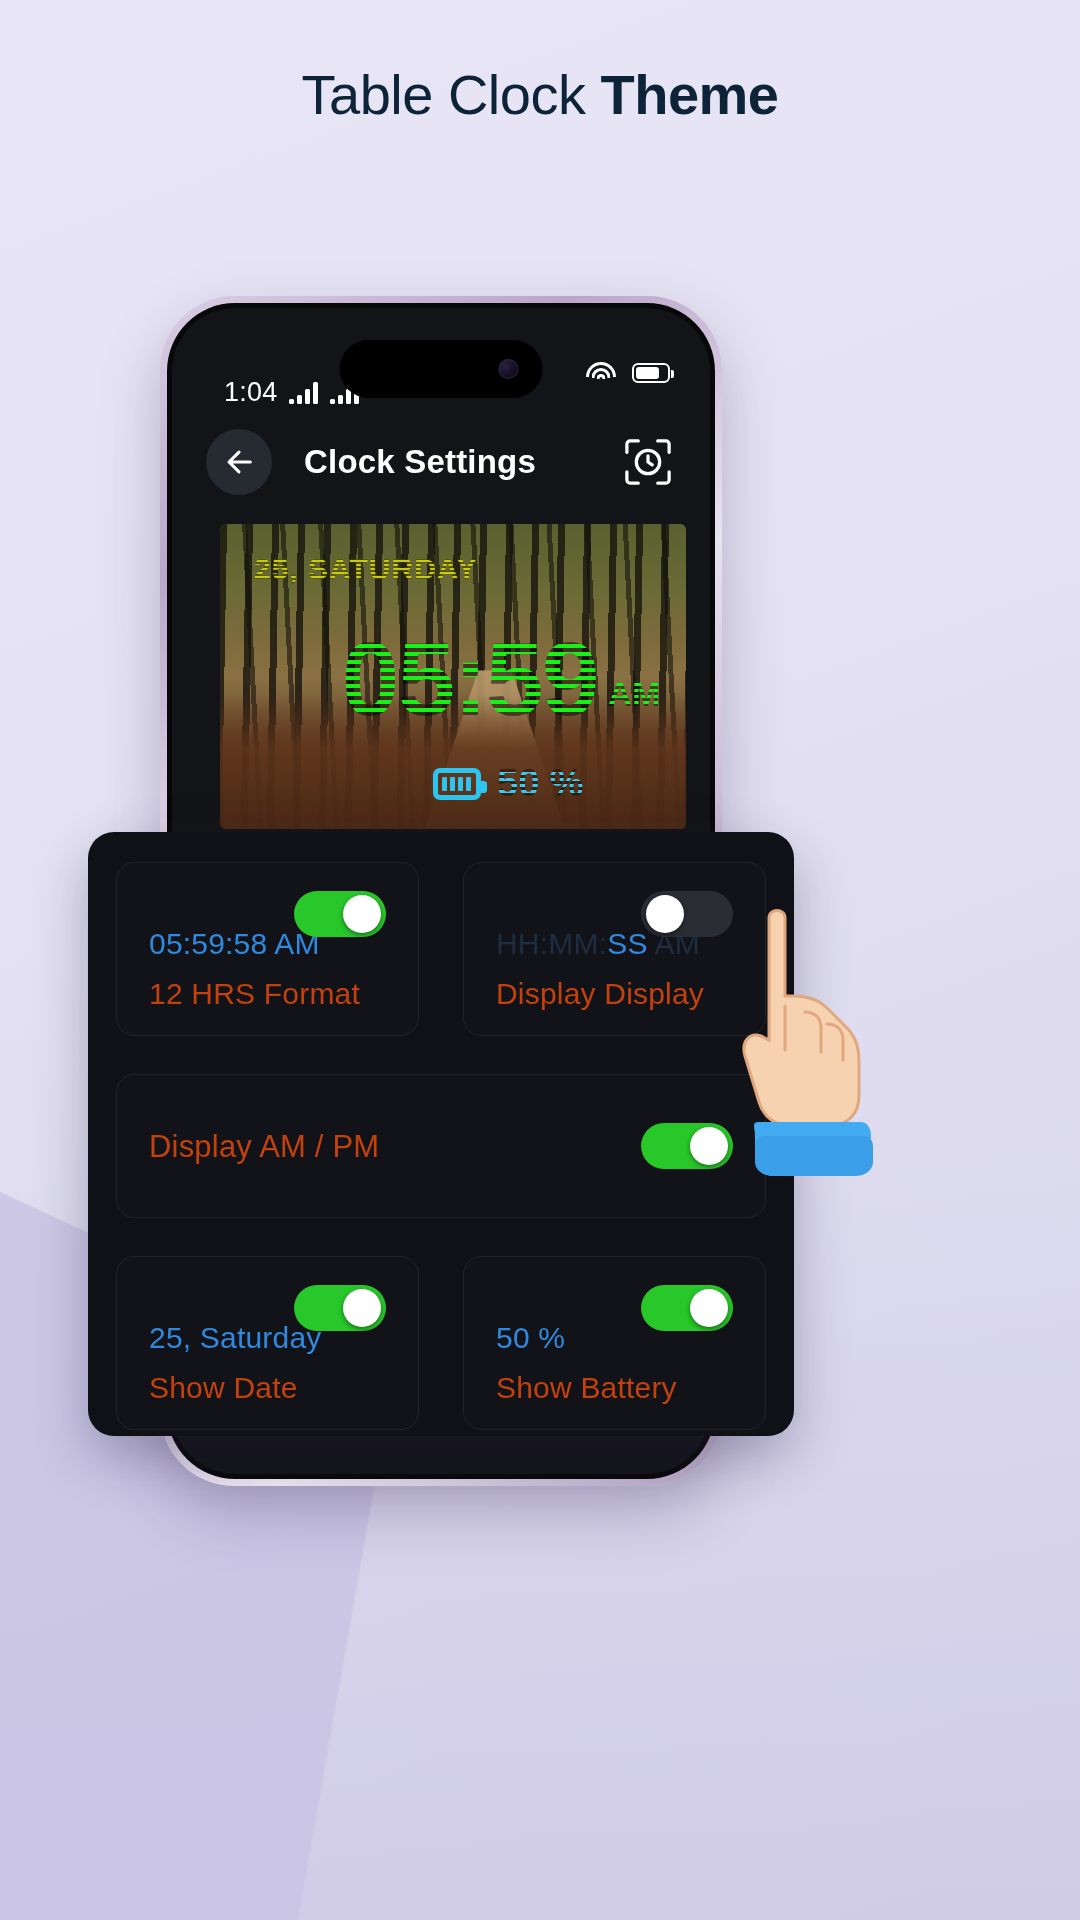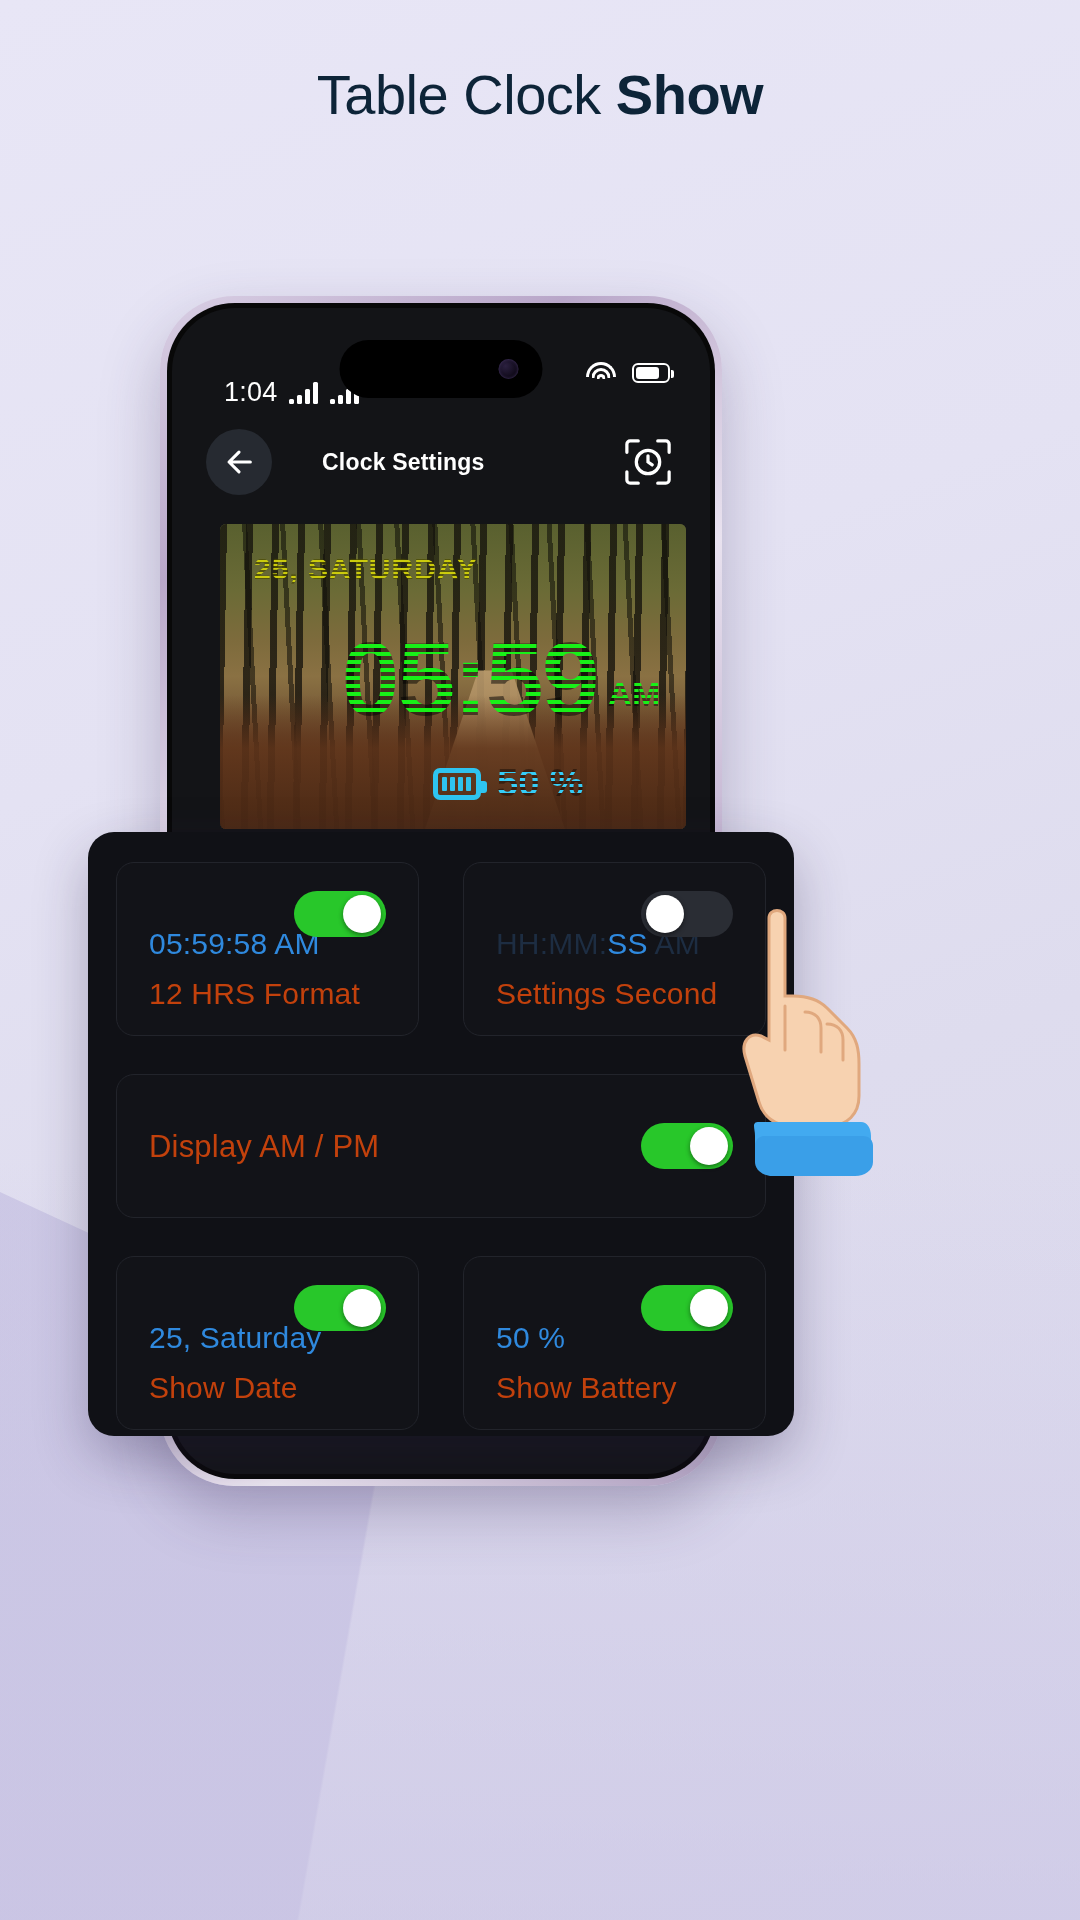--- a/index.html
+++ b/index.html
@@ -102,21 +102,21 @@
     height:84px;
   }
   .back-btn {
     width:66px; height:66px; border-radius:50%;
     background:#262a31;
     display:flex; align-items:center; justify-content:center;
     flex:0 0 auto;
   }
   .back-btn svg { width:34px; height:34px; }
   .app-title {
-    color:#fff; font-size:23px; font-weight:700; margin-left:50px;
+    color:#fff; font-size:33px; font-weight:700; margin-left:32px;
     letter-spacing:.2px;
   }
   .header-icon {
     margin-left:auto; width:56px; height:56px;
     display:flex; align-items:center; justify-content:center;
   }
   .header-icon svg { width:52px; height:52px; }
 
   
   .preview {
@@ -238,21 +238,21 @@
 </style>
 </head>
 <body>
 
 <div class="bg">
   <div class="bg-band"></div>
   <div class="bg-band2"></div>
 </div>
 
 <div class="headline">
-  <span class="l2"><span>Table Clock </span><b>Show</b></span>
+  <span class="l2"><span>Table Clock </span><b>Theme</b></span>
 </div>
 
 <div class="phone">
  <div class="phone-inner">
   <div class="screen">
 
     <div class="statusbar">
       <div class="sb-left">
         <span class="sb-time">1:04</span>
         <span class="bars">
@@ -337,21 +337,21 @@
         </div>
       <div class="card-value">05:59:58 AM</div>
       <div class="card-label">12 HRS Format</div>
     </div>
 
     <div class="card half">
       <div class="toggle off right">
           <span class="knob"></span>
         </div>
       <div class="card-value dim"><span>HH:MM:</span><b>SS </b><span>AM</span></div>
-      <div class="card-label">Settings Second</div>
+      <div class="card-label">Display Display</div>
     </div>
   </div>
 
   <div class="rowspacer"></div>
 
   <div class="row">
     <div class="card full">
       <div class="card-label">Display AM / PM</div>
       <div class="toggle on right">
           <span class="knob"></span>

